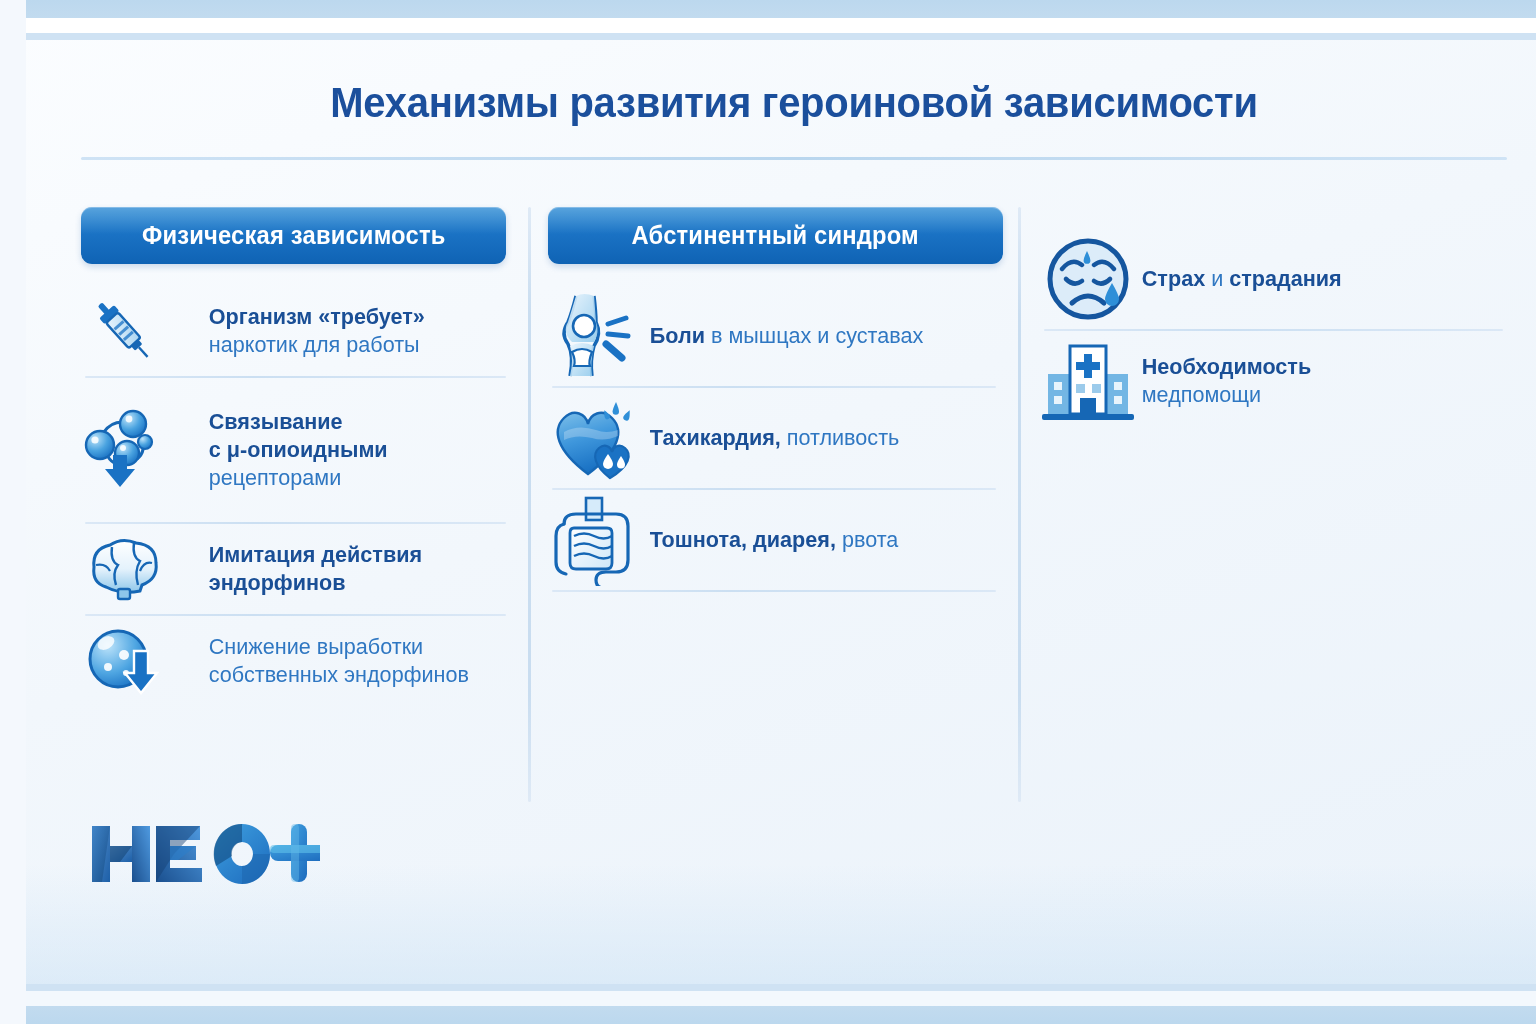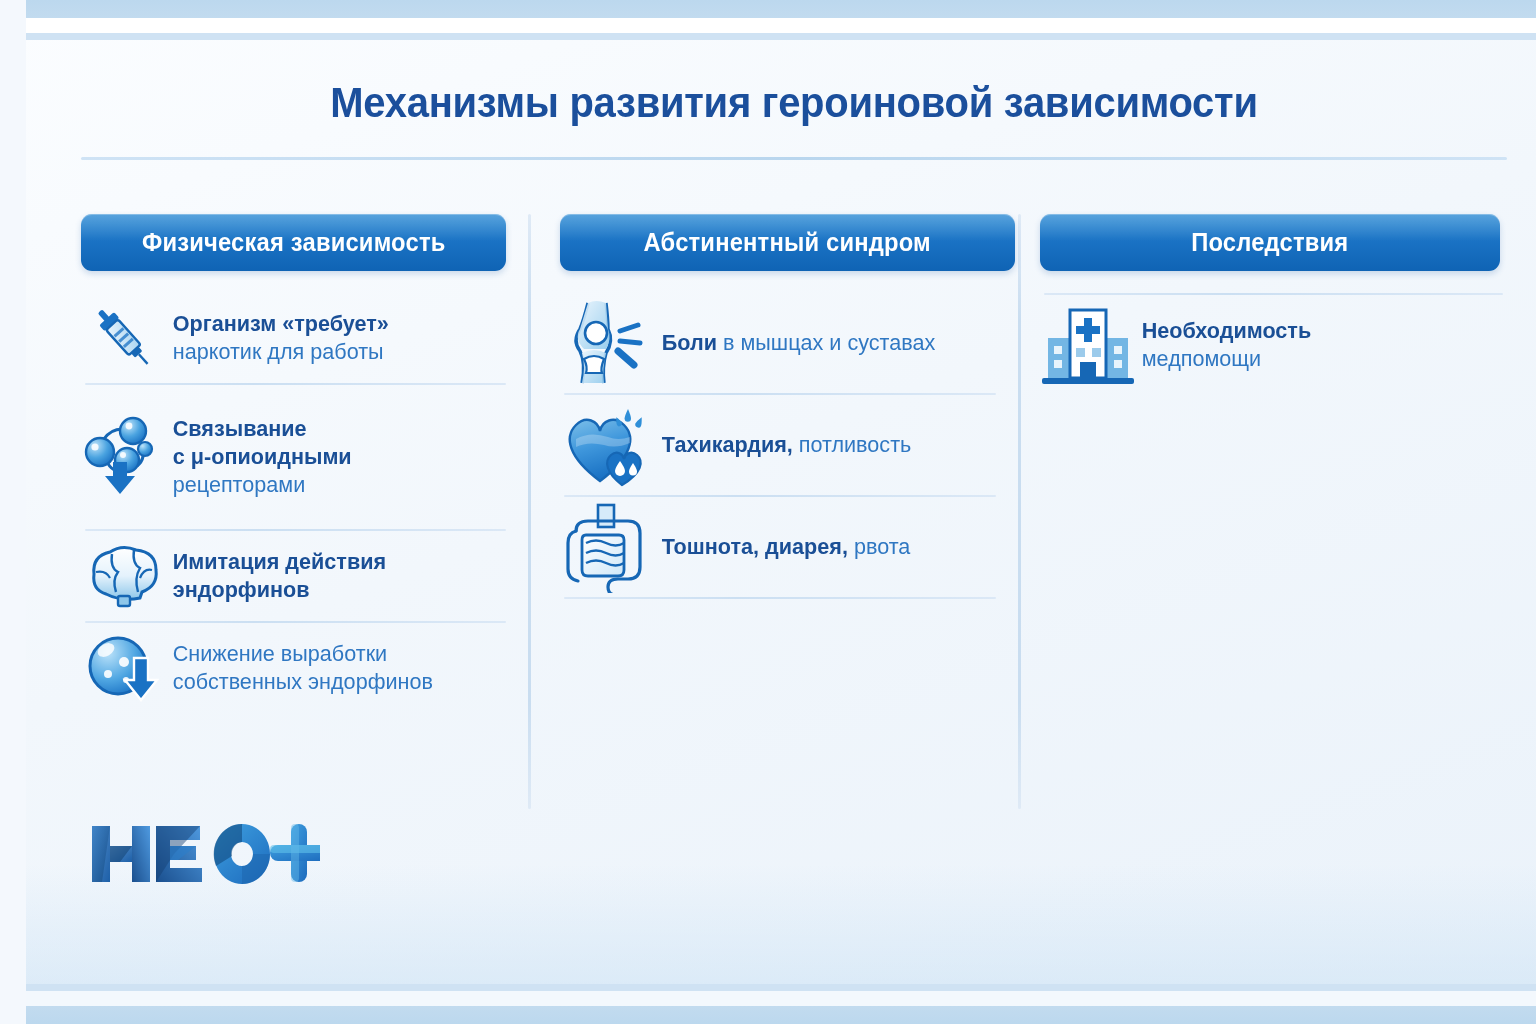--- a/index.html
+++ b/index.html
@@ -72,31 +72,31 @@
     position: absolute;
     left: 55px; width: 1426px; top: 157px;
     height: 3px;
     background: linear-gradient(90deg, #cfe3f5 0%, #b9d6ee 50%, #cfe3f5 100%);
     border-radius: 2px;
   }
 
   
   .columns {
     position: absolute;
-    left: 55px; top: 214px;
+    left: 55px; top: 207px;
     width: 1426px;
     height: 600px;
     display: flex;
   }
   .col {
     position: relative;
     box-sizing: border-box;
   }
   .col-1 { width: 447px; padding-right: 18px; }
-  .col-2 { width: 490px; padding-left: 32px; padding-right: 18px; }
+  .col-2 { width: 490px; padding-left: 20px; padding-right: 18px; }
   .col-3 { width: 489px; padding-left: 22px; }
 
   .vdiv {
     position: absolute;
     top: 0; width: 3px; height: 595px;
     background: linear-gradient(180deg, #dfeaf6 0%, #c9ddf0 18%, #c9ddf0 82%, #dfeaf6 100%);
     border-radius: 2px;
   }
   .vdiv-1 { left: 447px; }
   .vdiv-2 { left: 937px; }
@@ -158,21 +158,21 @@
   .item-text b { color: #1a4f96; font-weight: bold; }
   .item-text .reg { color: #2f77c2; font-weight: normal; }
   .sep {
     height: 2px;
     background: linear-gradient(90deg, #dbe8f6 0%, #cbdff2 40%, #dbe8f6 100%);
     border-radius: 1px;
     margin: 0 4px;
   }
 
   
-  .c1 .item { height: 90px; }
+  .c1 .item { height: 90px; gap: 36px; }
   .c1 .sep { margin-top: 0; }
 
   
   .c2 .item { height: 100px; }
   .c2 .item-icon { width: 96px; }
 
   
   .c3 .item { height: 100px; }
   .c3 .item-icon { width: 96px; }
 
@@ -411,26 +411,42 @@
             </div>
           </div>
         </div>
         <div class="sep"></div>
 
 
       </div>
     </div>
 
     <div class="col col-3 c3">
-      <div class="pill pill-3">
-        <span class="pill-label">Последствия</span>
-      </div>
 
       <div class="items">
 
+        <div class="item">
+          <div class="item-icon">
+            <svg width="92" height="92" viewBox="0 0 92 92">
+              <circle cx="46" cy="46" r="38" fill="#dcecf9" stroke="#15569f" stroke-width="5"></circle>
+              <path d="M20 36 q10 -12 20 -4" stroke="#15569f" stroke-width="4.4" fill="none" stroke-linecap="round"></path>
+              <path d="M72 36 q-10 -12 -20 -4" stroke="#15569f" stroke-width="4.4" fill="none" stroke-linecap="round"></path>
+              <path d="M24 46 q8 8 16 2" stroke="#15569f" stroke-width="4.6" fill="none" stroke-linecap="round"></path>
+              <path d="M68 46 q-8 8 -16 2" stroke="#15569f" stroke-width="4.6" fill="none" stroke-linecap="round"></path>
+              <path d="M30 70 q16 -14 32 0" stroke="#15569f" stroke-width="5" fill="none" stroke-linecap="round"></path>
+              <path d="M70 50 q7 12 7 16 a7 7 0 0 1 -14 0 q0 -4 7 -16z" fill="#2e8fd8"></path>
+              <path d="M45 18 q3.4 7 3.4 9.4 a3.4 3.4 0 0 1 -6.8 0 q0 -2.4 3.4 -9.4z" fill="#2e8fd8"></path>
+            </svg>
+          </div>
+          <div class="item-text">
+            <div>
+              <b>Страх</b><span class="reg"> и </span><b>страдания</b>
+            </div>
+          </div>
+        </div>
         <div class="sep"></div>
 
         <div class="item">
           <div class="item-icon">
             <svg width="96" height="86" viewBox="0 0 96 86">
               <rect x="8" y="36" width="24" height="40" fill="#73b6e4"></rect>
               <rect x="64" y="36" width="24" height="40" fill="#73b6e4"></rect>
               <rect x="30" y="8" width="36" height="68" fill="#ffffff" stroke="#1667b5" stroke-width="3"></rect>
               <rect x="44" y="16" width="8" height="24" fill="#1a72c4"></rect>
               <rect x="36" y="24" width="24" height="8" fill="#1a72c4"></rect>

